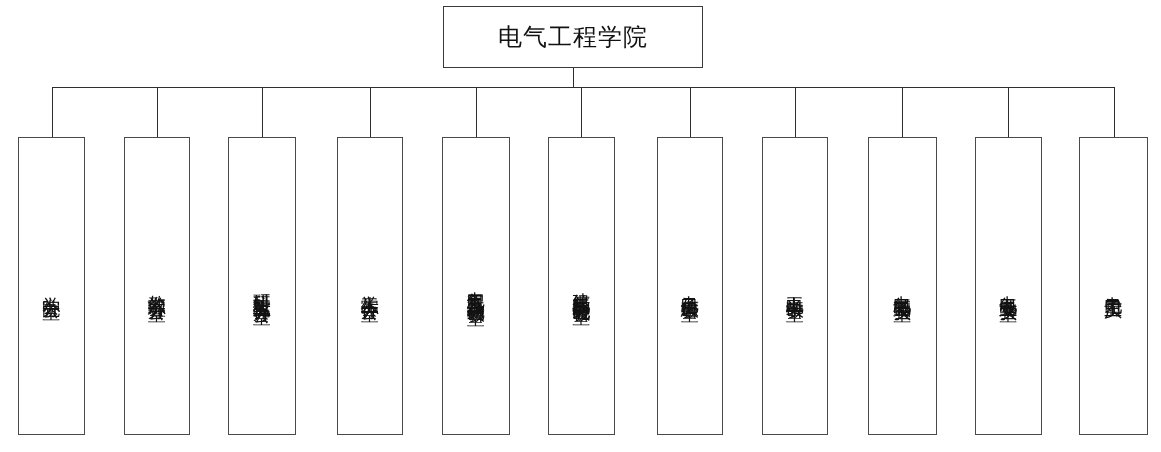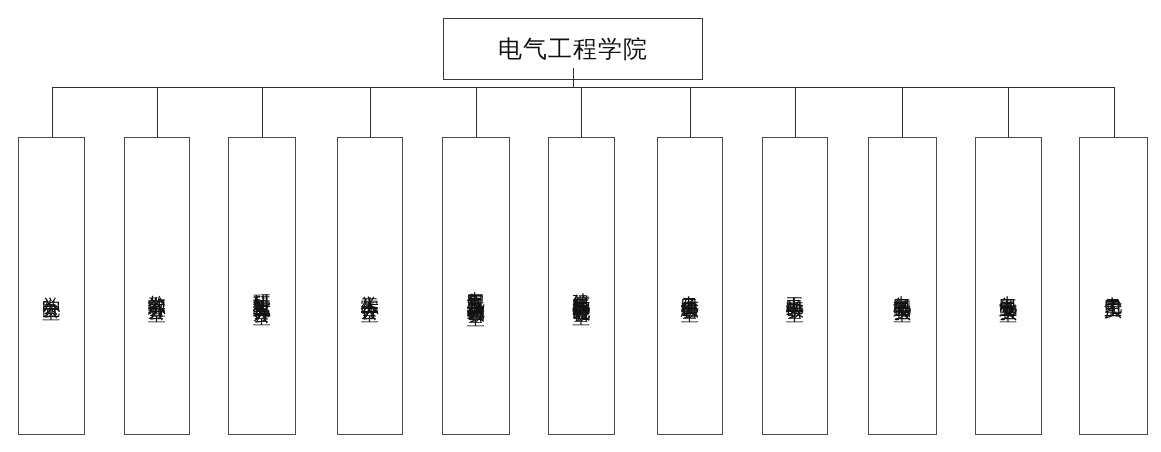--- a/index.html
+++ b/index.html
@@ -25,21 +25,20 @@
     left: 443px;
     top: 6px;
     width: 260px;
     height: 62px;
     border: 1px solid #3a3a3a;
     background: #ffffff;
     box-sizing: border-box;
     display: flex;
     align-items: center;
     justify-content: center;
-    margin-top: 12px;
   }
   .root-label {
     font-size: 24px;
     line-height: 1;
     color: #121212;
     letter-spacing: 1px;
     white-space: nowrap;
   }
 
   

